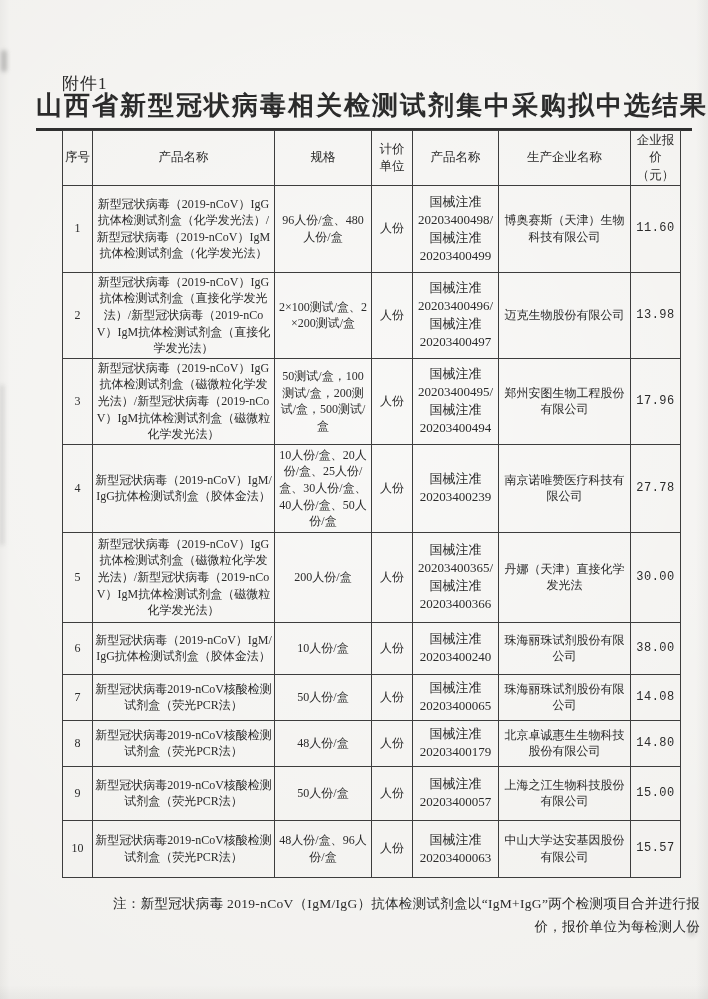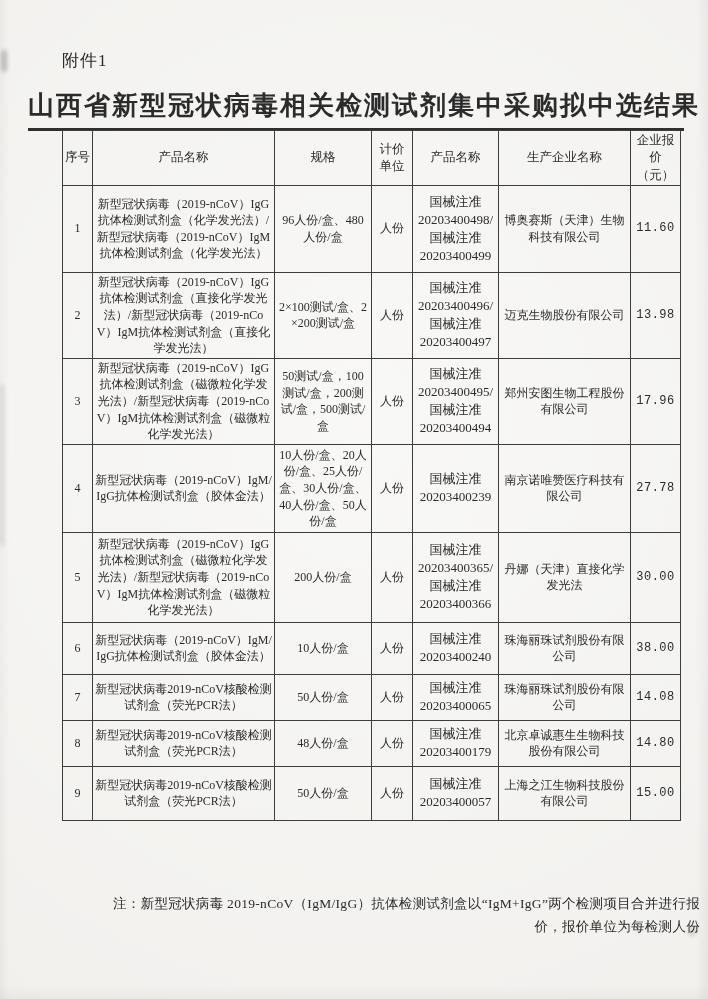--- a/index.html
+++ b/index.html
@@ -17,25 +17,25 @@
       linear-gradient(to left, rgba(0,0,0,0.05), rgba(0,0,0,0) 12px),
       linear-gradient(to right, rgba(0,0,0,0.04), rgba(0,0,0,0) 10px),
       linear-gradient(to top, rgba(0,0,0,0.04), rgba(0,0,0,0) 14px),
       #f1f0ed;
   }
   .smudge-a{position:absolute;left:1px;top:50px;width:6px;height:22px;background:rgba(110,110,110,.4);filter:blur(2px);border-radius:3px;}
   .smudge-b{position:absolute;left:0;top:385px;width:4px;height:160px;background:rgba(130,130,130,.25);filter:blur(2px);}
   .smudge-c{position:absolute;right:12px;top:928px;width:8px;height:8px;background:rgba(140,140,140,.35);filter:blur(2px);border-radius:50%;}
 
   .attachment{
-    position:absolute;left:62px;top:49px;
+    position:absolute;left:62px;top:72px;
     font-size:17px;letter-spacing:1px;
   }
   .title{
-    position:absolute;left:28px;top:90px;width:656px;
+    position:absolute;left:36px;top:90px;width:656px;
     font-size:26px;font-weight:bold;letter-spacing:2px;
     line-height:1.25;
     padding-bottom:5px;
     border-bottom:3px solid #2f2f2f;
     white-space:nowrap;
   }
   table.doc-table{
     position:absolute;left:62px;top:130px;
     width:618px;
     border-collapse:collapse;table-layout:fixed;
@@ -206,17 +206,27 @@
     <tr>
       <td>9</td>
       <td>新型冠状病毒2019-nCoV核酸检测试剂盒（荧光PCR法）</td>
       <td>50人份/盒</td>
       <td>人份</td>
       <td class="reg">国械注准
 20203400057</td>
       <td>上海之江生物科技股份有限公司</td>
       <td class="price">15.00</td>
     </tr>
+    <tr>
+      <td>10</td>
+      <td>新型冠状病毒2019-nCoV核酸检测试剂盒（荧光PCR法）</td>
+      <td>48人份/盒、96人份/盒</td>
+      <td>人份</td>
+      <td class="reg">国械注准
+20203400063</td>
+      <td>中山大学达安基因股份有限公司</td>
+      <td class="price">15.57</td>
+    </tr>
   </tbody>
 </table>
 
 <div class="note">注：新型冠状病毒 2019-nCoV（IgM/IgG）抗体检测试剂盒以“IgM+IgG”两个检测项目合并进行报
 价，报价单位为每检测人份</div>
 
 </body></html>

